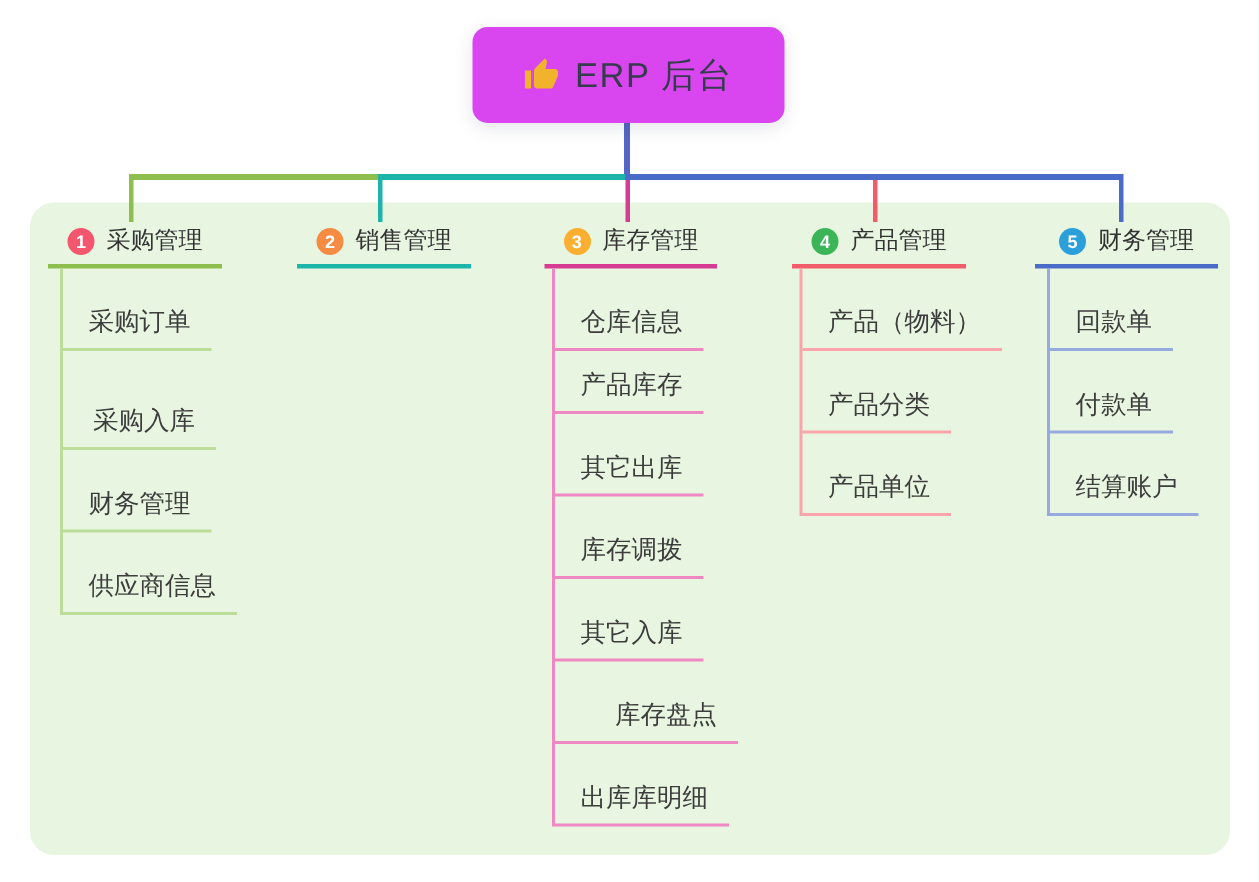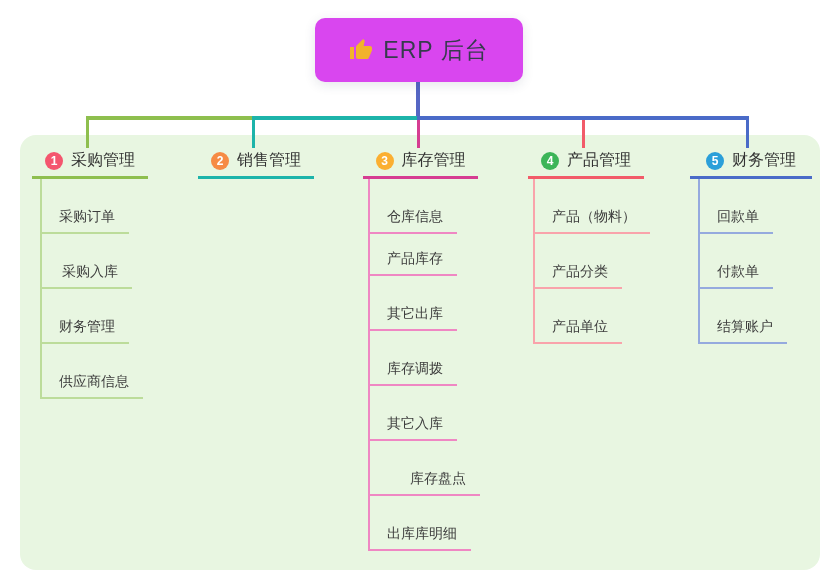--- a/index.html
+++ b/index.html
@@ -37,21 +37,21 @@
     color:#fff;font-size:12px;font-weight:bold;line-height:1;
   }
   .branch-label{font-size:16px;color:#333333;white-space:nowrap;}
   .branch-children{border-left-style:solid;border-left-width:2px;}
   .child-node{
     width:max-content;height:55px;box-sizing:border-box;
     display:flex;align-items:flex-end;
     padding:0 14px 6px 17px;
     border-bottom-style:solid;border-bottom-width:2px;
   }
-  .child-label{font-size:14px;color:#3d3d3d;white-space:nowrap;}
+  .child-label{font-size:17px;color:#3d3d3d;white-space:nowrap;}
 </style>
 </head>
 <body>
 
 <div id="stage">
   <div class="panel"></div>
 
   <div class="root-card">
     <svg class="thumb-icon" viewBox="0 0 24 24" aria-hidden="true">
       <path fill="#f2b32c" d="M1 21h4V9H1v12zM23 10c0-1.1-.9-2-2-2h-6.31l.95-4.57.03-.32c0-.41-.17-.79-.44-1.06L14.17 1 7.59 7.59C7.22 7.95 7 8.45 7 9v10c0 1.1.9 2 2 2h9c.83 0 1.54-.5 1.84-1.22l3.02-7.05c.09-.23.14-.47.14-.73v-2z"></path>
@@ -65,21 +65,21 @@
     <div class="vline" style="left: 86px; top: 120px; width: 3px; height: 28px; background: rgb(142, 191, 78);"></div>
     <div class="branch-col" style="left: 32px; top: 148px; width: 116px;">
       <div class="branch-header" style="border-bottom: 3px solid rgb(142, 191, 78);">
         <span class="branch-badge" style="background: rgb(244, 86, 110);">1</span>
         <span class="branch-label">采购管理</span>
       </div>
       <div class="branch-children" style="margin-left: 8px; border-left-color: rgb(188, 220, 154);">
         <div class="child-node" style="height: 55px; border-bottom-color: rgb(188, 220, 154);">
           <span class="child-label">采购订单</span>
         </div>
-        <div class="child-node" style="height: 55px; border-bottom-color: rgb(188, 220, 154); padding-left: 20px;">
+        <div class="child-node" style="height: 66px; border-bottom-color: rgb(188, 220, 154); padding-left: 20px;">
           <span class="child-label">采购入库</span>
         </div>
         <div class="child-node" style="height: 55px; border-bottom-color: rgb(188, 220, 154);">
           <span class="child-label">财务管理</span>
         </div>
         <div class="child-node" style="height: 55px; border-bottom-color: rgb(188, 220, 154);">
           <span class="child-label">供应商信息</span>
         </div>
       </div>
     </div>

